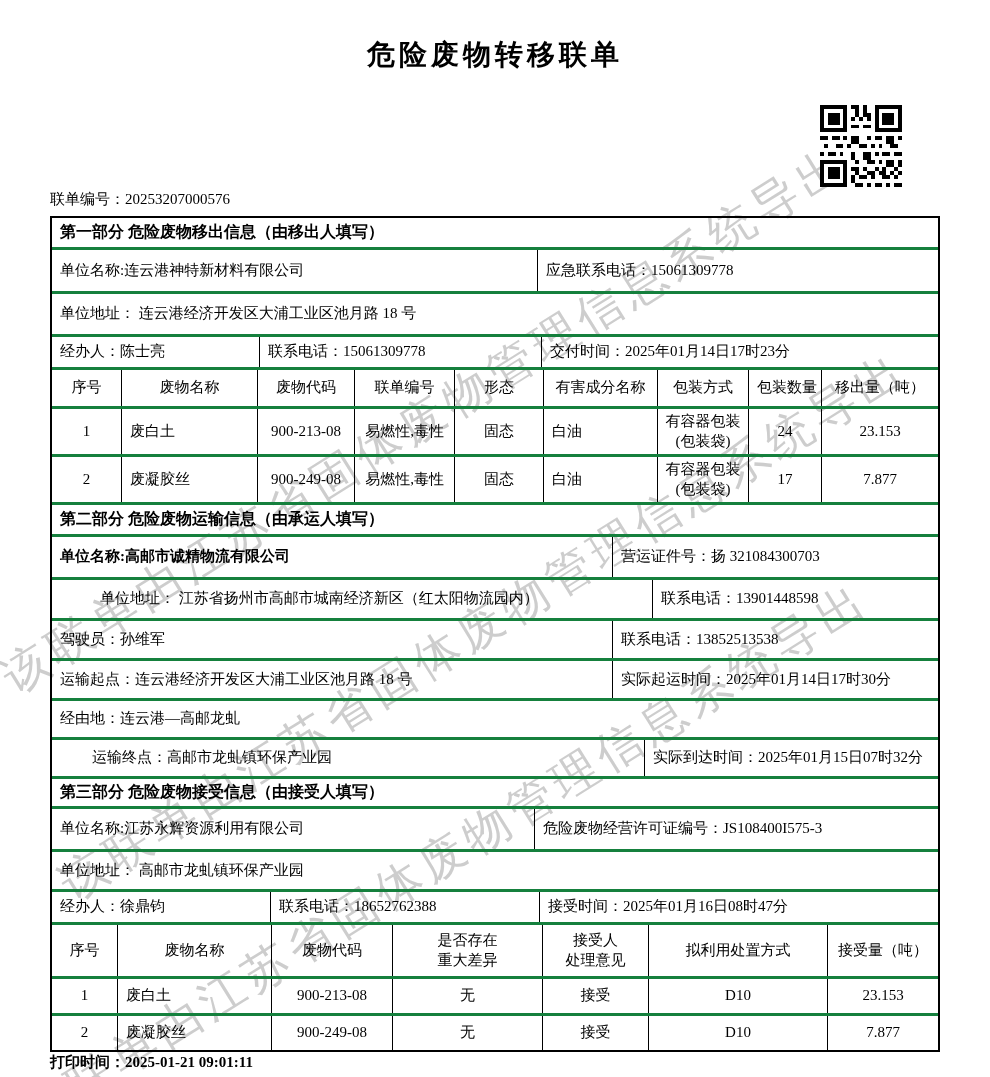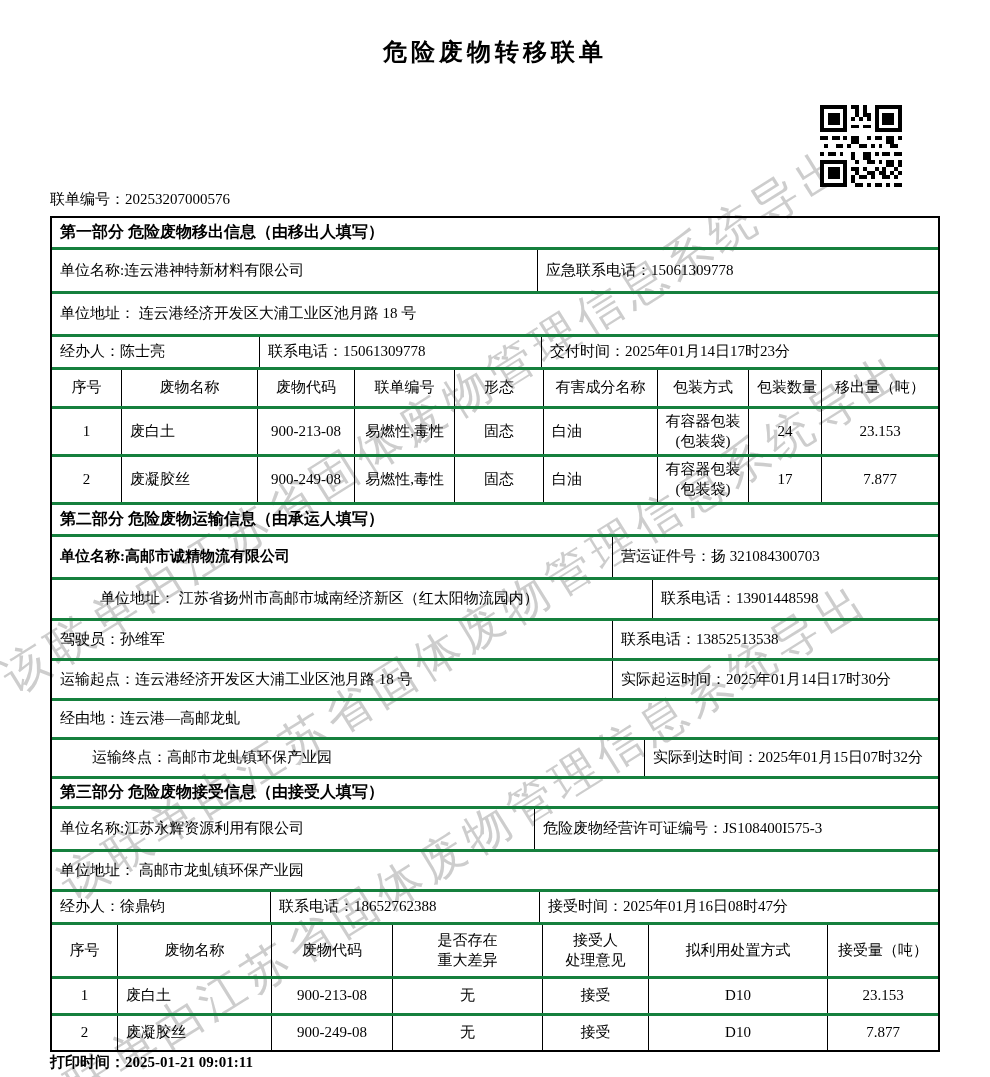--- a/index.html
+++ b/index.html
@@ -9,21 +9,21 @@
   }
   
   .wm{
     position:absolute;white-space:nowrap;font-size:46px;letter-spacing:6px;
     color:#bdbdbd;opacity:.75;transform-origin:0 0;transform:rotate(-32deg);
     z-index:0;pointer-events:none;
   }
   .content{position:relative;z-index:1;}
   .title{
     position:absolute;left:0;top:36px;width:100%;text-align:center;
-    font-size:24px;font-weight:bold;letter-spacing:4px;
+    font-size:28px;font-weight:bold;letter-spacing:4px;
   }
   .qr{position:absolute;left:820px;top:105px;}
   .manifest{position:absolute;left:50px;top:190px;font-size:15px;}
   .printline{position:absolute;left:50px;top:1053px;font-size:15px;font-weight:bold;}
   
   .doc-table{
     position:absolute;left:50px;top:216px;width:890px;
     border:2px solid #000;box-sizing:border-box;background:transparent;
   }
   .row{display:flex;border-top:3px solid #15803d;}

